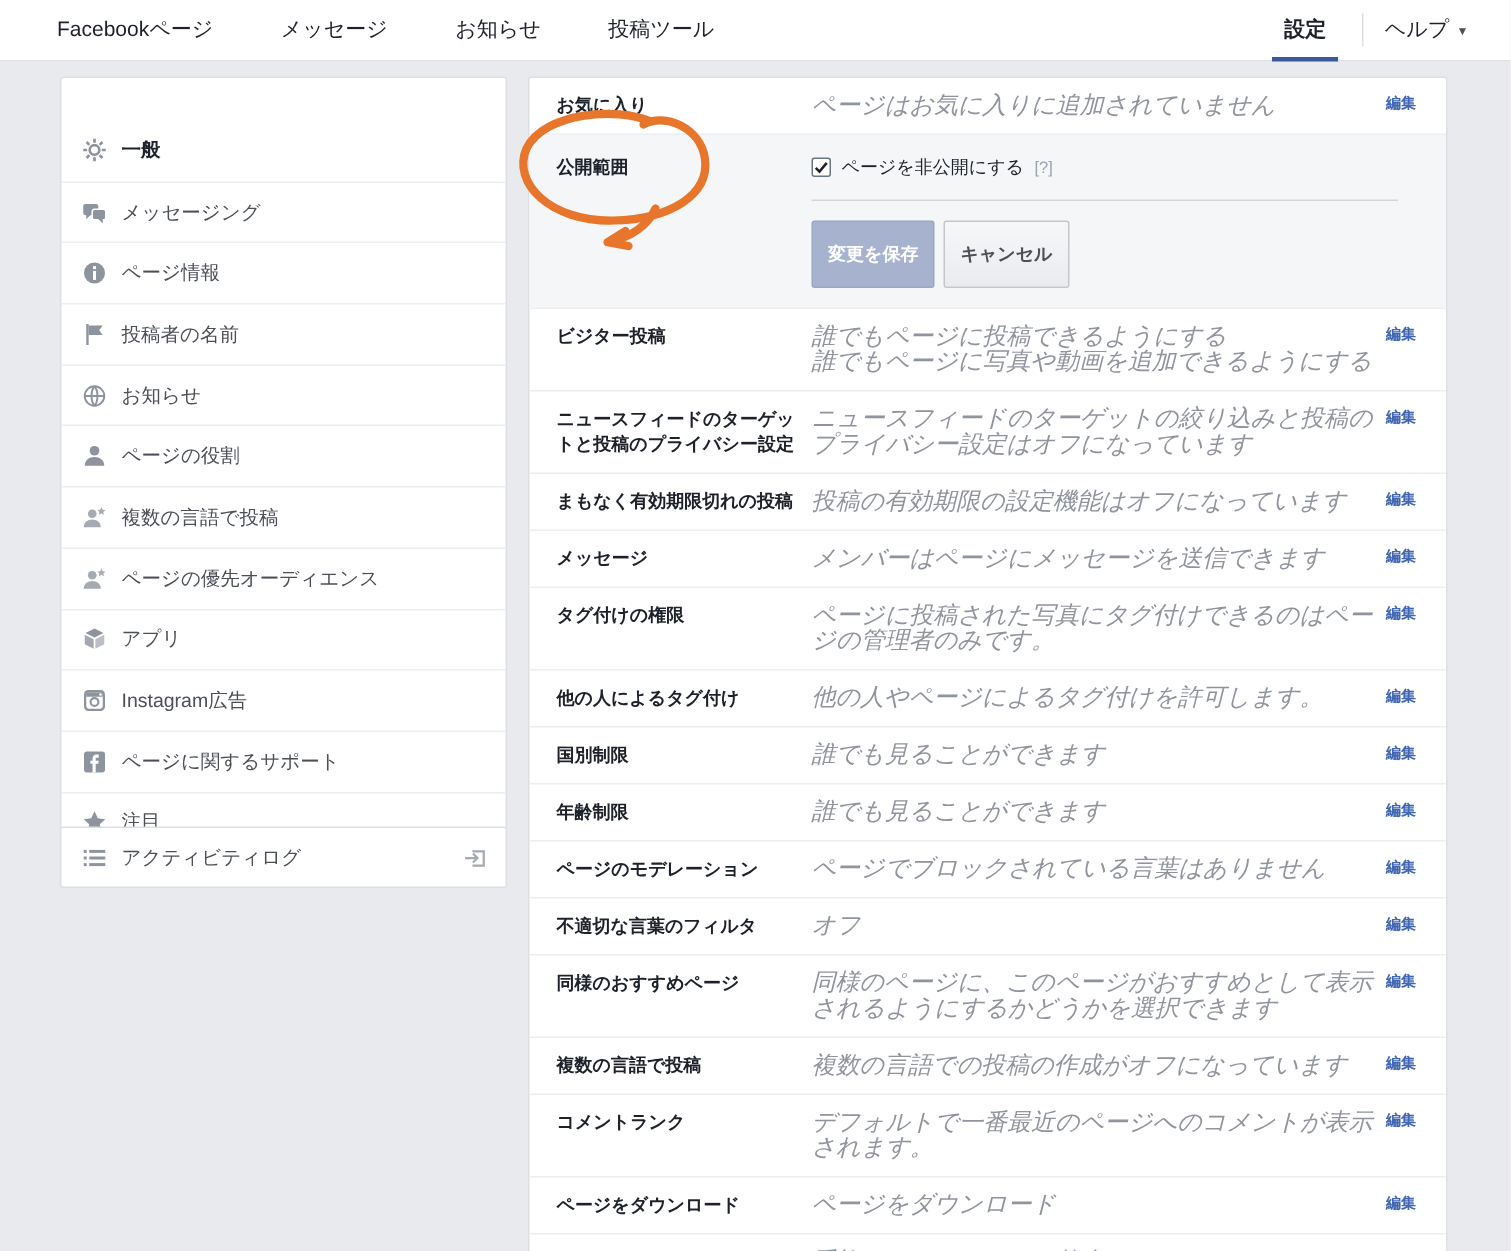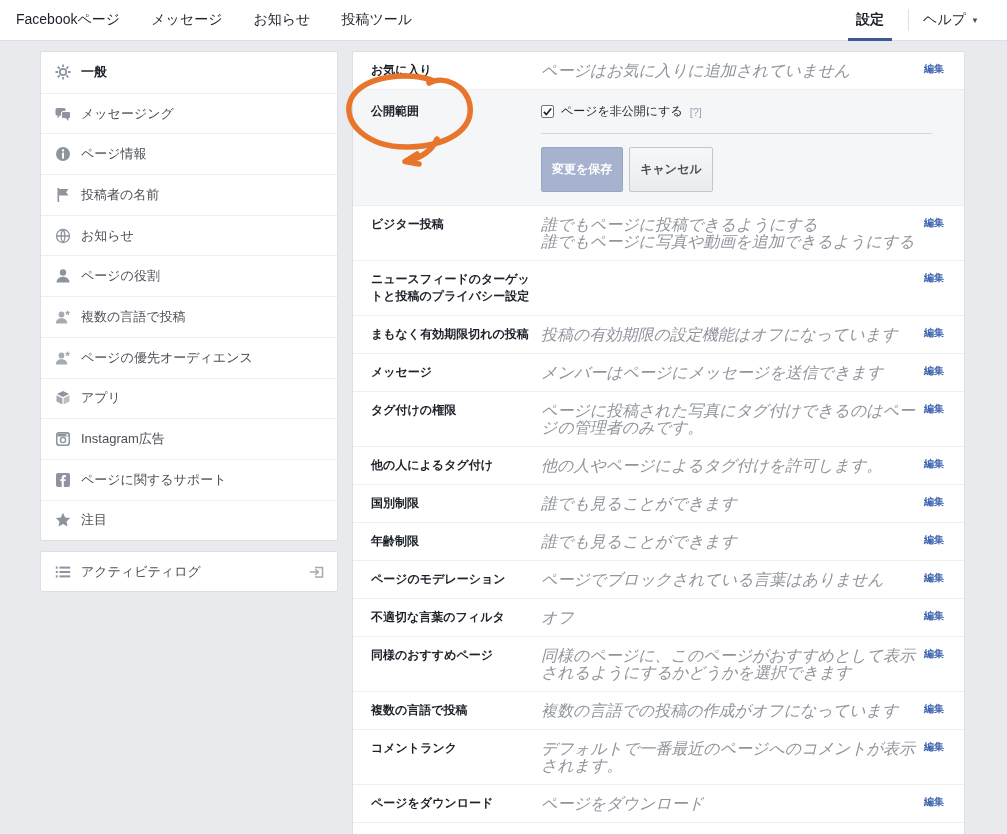--- a/index.html
+++ b/index.html
@@ -7,21 +7,21 @@
   body {
     font-family:"Liberation Sans","DejaVu Sans",sans-serif;
     background:#e9eaed; color:#1d2129; position:relative; overflow:hidden;
   }
   
   .topnav {
     position:absolute; top:0; left:0; width:1007px; height:41px;
     background:#fff; border-bottom:1px solid #dddfe2;
     display:flex; align-items:center;
   }
-  .topnav-left { display:flex; align-items:flex-start; gap:31px; margin-left:16px; }
+  .topnav-left { display:flex; align-items:flex-start; gap:45px; margin-left:38px; }
   .topnav-item { font-size:14px; color:#1d2129; cursor:pointer; }
   .topnav-right { margin-left:auto; display:flex; align-items:center; height:100%; margin-right:28px; }
   .tab-settings {
     font-size:14px; font-weight:bold; color:#1d2129; position:relative;
     height:100%; display:flex; align-items:center; padding:16px 8px;
   }
   .tab-settings::after {
     content:""; position:absolute; left:0; right:0; bottom:-1px; height:3px; background:#3b5998;
   }
   .nav-divider { width:1px; height:22px; background:#dddfe2; margin:0 14px 0 16px; }
@@ -32,21 +32,21 @@
   .card { background:#fff; border:1px solid #dddfe2; border-radius:2px; }
 
   
   .sidebar { position:absolute; left:40px; top:51px; width:298px; }
   .side-item {
     display:flex; align-items:center; gap:10px; height:40.7px;
     padding-left:13px; border-top:1px solid #eceef0;
     font-size:13px; color:#4b4f56; cursor:pointer;
   }
   .side-item:first-child { border-top:none; }
-  .side-item.active { font-weight:bold; color:#1d2129; }
+  .side-item.active { font-weight:bold; color:#1d2129;margin-top:28px; }
   .side-icon { width:17px; height:17px; flex-shrink:0; display:flex; align-items:center; justify-content:center; }
   .side-icon svg { display:block; }
   .activity-card {
     position:absolute; left:40px; top:551px; width:298px; height:41px;
     display:flex; align-items:center; gap:10px; padding-left:13px;
     font-size:13px; color:#4b4f56; cursor:pointer;
   }
   .activity-card .export { margin-left:auto; margin-right:12px; }
 
   
@@ -299,20 +299,21 @@
   </div>
 
   <div class="row">
     <div class="row-label">ビジター投稿</div>
     <div class="row-value">誰でもページに投稿できるようにする
 誰でもページに写真や動画を追加できるようにする</div>
     <a class="edit">編集</a>
   </div>
   <div class="row">
     <div class="row-label">ニュースフィードのターゲットと投稿のプライバシー設定</div>
+    <div class="row-value">ニュースフィードのターゲットの絞り込みと投稿のプライバシー設定はオフになっています</div>
     <a class="edit">編集</a>
   </div>
   <div class="row">
     <div class="row-label">まもなく有効期限切れの投稿</div>
     <div class="row-value">投稿の有効期限の設定機能はオフになっています</div>
     <a class="edit">編集</a>
   </div>
   <div class="row">
     <div class="row-label">メッセージ</div>
     <div class="row-value">メンバーはページにメッセージを送信できます</div>

